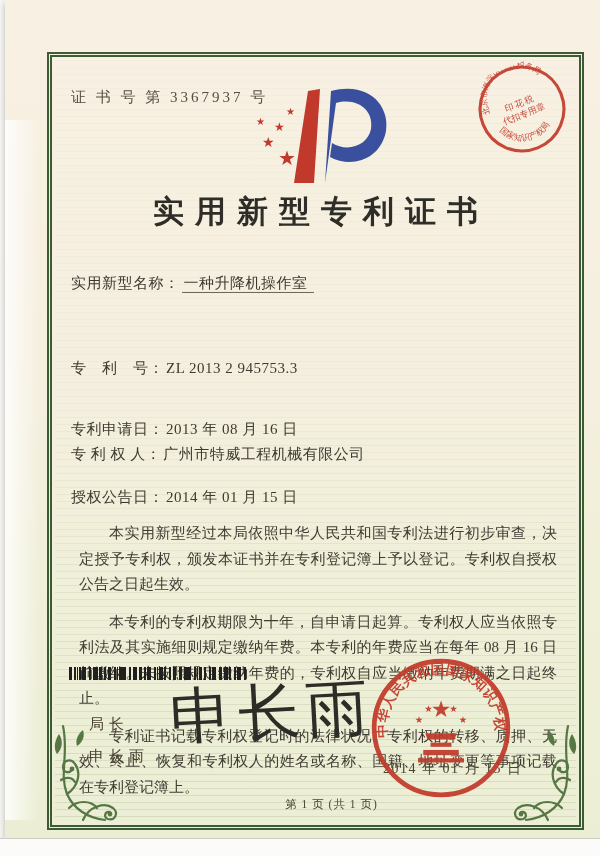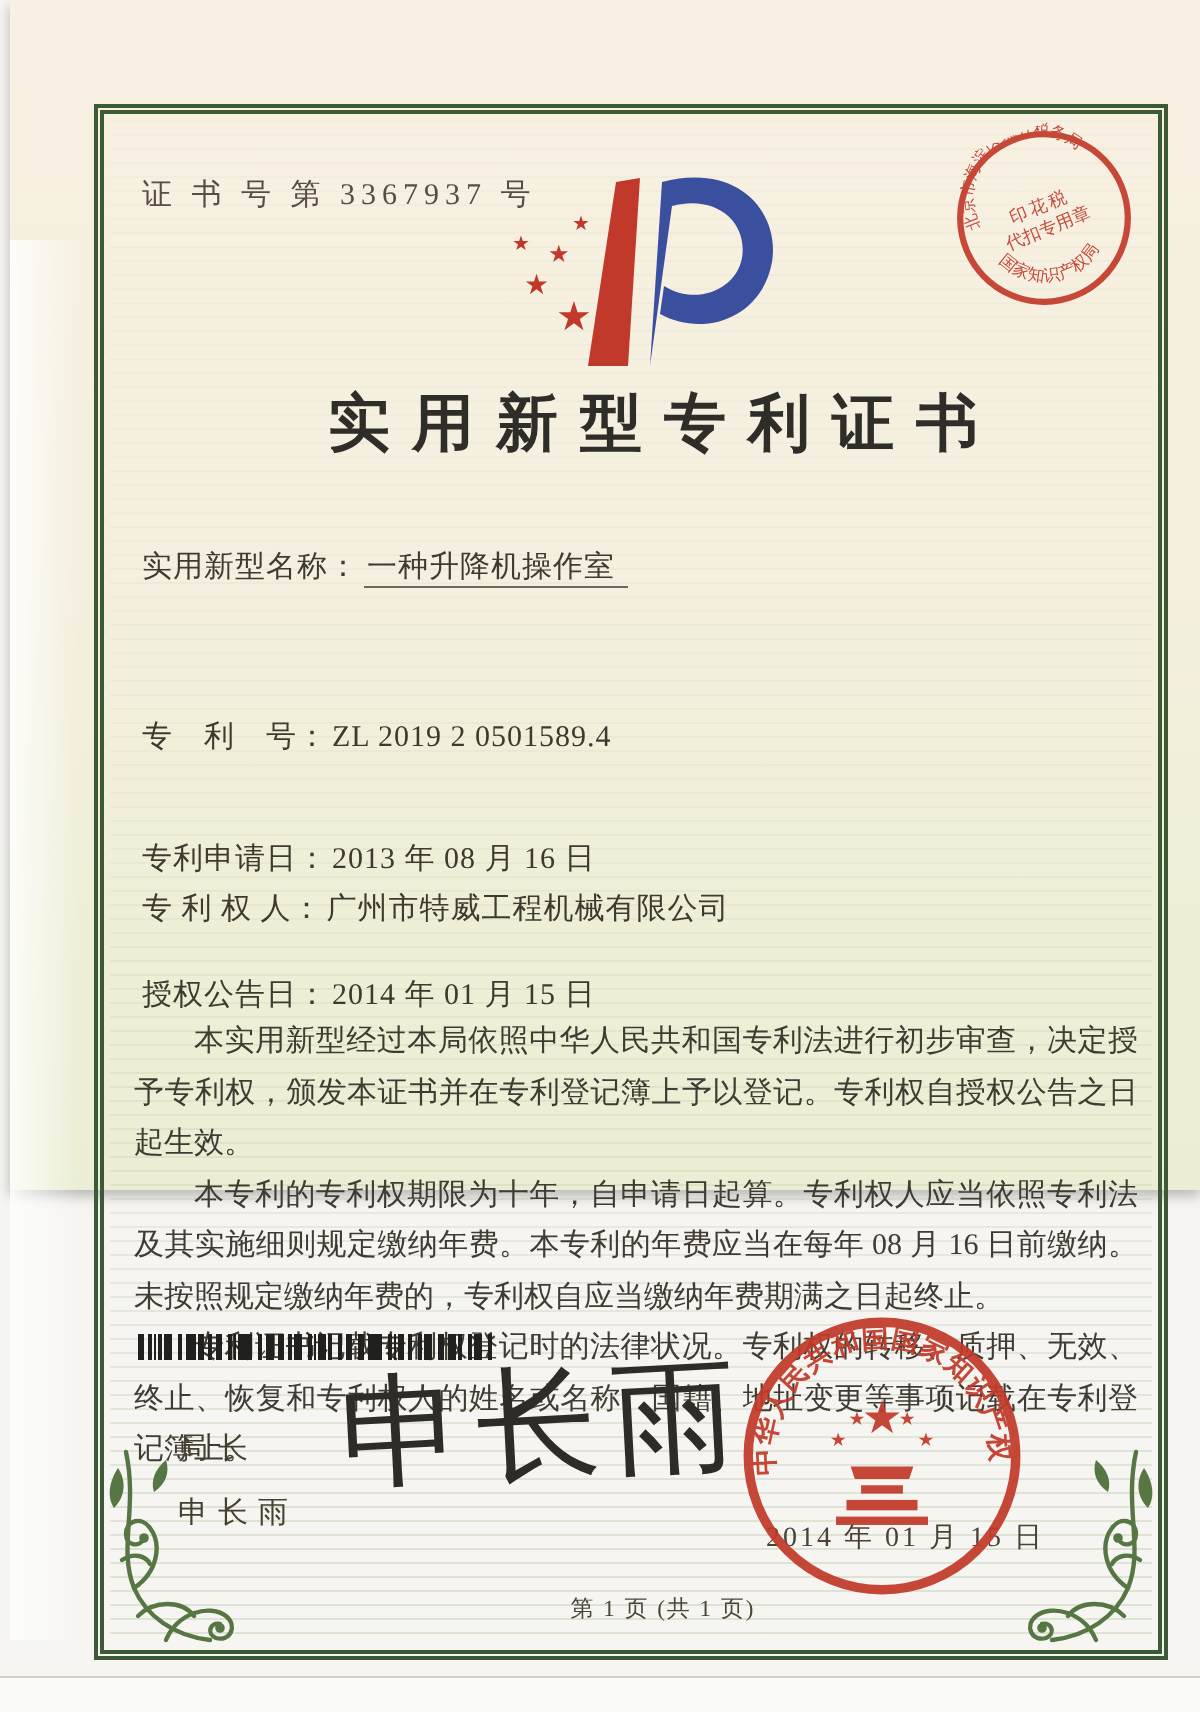--- a/index.html
+++ b/index.html
@@ -2,21 +2,21 @@
 <html><head>
 <meta charset="utf-8">
 <style>
   html,body{margin:0;padding:0;}
   body{
     width:600px;height:856px;position:relative;overflow:hidden;
     background:#f6f5f1;
     font-family:"Liberation Serif","DejaVu Serif",serif;
   }
   .paper{
-    position:absolute;left:5px;top:0;width:595px;height:595px;
+    position:absolute;left:5px;top:0;width:595px;height:838px;
     background:linear-gradient(180deg,#f8f1e3 0%,#f5efdf 45%,#f0efd9 70%,#ebeed4 100%);
     box-shadow:0 3px 6px rgba(0,0,0,.25);
   }
   .paper-left-light{
     position:absolute;left:0;top:120px;width:34px;height:700px;
     background:linear-gradient(90deg,rgba(255,255,255,.85),rgba(255,255,255,0));
   }
   .bottom-strip{position:absolute;left:0;top:838px;width:600px;height:18px;background:#fbfbf9;border-top:1px solid #cfcdc6;}
   .frame{
     position:absolute;left:42px;top:52px;width:527px;height:768px;
@@ -24,33 +24,33 @@
   }
   .guilloche{
     position:absolute;inset:3px;pointer-events:none;
     background:repeating-linear-gradient(180deg,rgba(116,146,86,.20) 0 1px,rgba(0,0,0,0) 1px 7px);
     -webkit-mask-image:linear-gradient(180deg,rgba(0,0,0,.18) 0%,rgba(0,0,0,.22) 45%,rgba(0,0,0,.65) 75%,rgba(0,0,0,.95) 100%);
     mask-image:linear-gradient(180deg,rgba(0,0,0,.18) 0%,rgba(0,0,0,.22) 45%,rgba(0,0,0,.65) 75%,rgba(0,0,0,.95) 100%);
   }
   .cert-no{position:absolute;left:19px;top:31px;font-size:15px;letter-spacing:3px;color:#564e41;}
   .logo{position:absolute;left:178px;top:24px;width:170px;height:108px;}
   .title{
-    position:absolute;left:11px;top:134px;width:100%;text-align:center;
+    position:absolute;left:0;top:134px;width:100%;text-align:center;
     font-size:31px;font-weight:600;letter-spacing:11px;color:#2f2d28;text-indent:11px;
   }
   .field{position:absolute;left:19px;font-size:15px;color:#3e3a30;letter-spacing:.5px;white-space:nowrap;}
   .field .val{margin-left:2px;}
   .field .underlined{border-bottom:1px solid #6f675a;padding:0 6px 1px 2px;}
   .f-name{top:217px;} .f-inv{top:256px;} .f-pno{top:302px;}
   .f-filing{top:363px;} .f-patentee{top:388px;} .f-grant{top:431px;}
   .body-text{
     position:absolute;left:15px;top:452px;width:502px;
     font-size:15px;line-height:25.5px;color:#403b33;text-align:justify;
   }
-  .body-text p{margin:0;text-indent:2em;}
+  .body-text p{margin:12px;text-indent:2em;}
   .barcode{
     position:absolute;left:17px;top:610px;width:178px;height:13px;
     background:
       repeating-linear-gradient(90deg,#20201e 0 2px,rgba(0,0,0,0) 2px 5px),
       repeating-linear-gradient(90deg,#20201e 0 1px,rgba(0,0,0,0) 1px 8px),
       repeating-linear-gradient(90deg,#20201e 0 3px,rgba(0,0,0,0) 3px 13px);
   }
   .director{position:absolute;left:37px;font-size:15px;letter-spacing:5px;color:#46412f;}
   .d1{top:658px;} .d2{top:690px;}
   .signature{
@@ -107,21 +107,21 @@
         <text x="42" y="50" text-anchor="middle" font-size="8.5" fill="#c23a2a">代扣专用章</text>
       </svg>
     </div>
 
     <div class="title">实用新型专利证书</div>
 
     <div class="field f-name">
       <span>实用新型名称：</span><span class="val underlined">一种升降机操作室</span>
     </div>
     <div class="field f-pno">
-      <span>专　利　号：</span><span class="val">ZL 2019 2 0501589.4</span>
+      <span>专　利　号：</span><span class="val">ZL 2013 2 945753.3</span>
     </div>
     <div class="field f-filing">
       <span>专利申请日：</span><span class="val">2013 年 08 月 16 日</span>
     </div>
     <div class="field f-patentee">
       <span>专 利 权 人：</span><span class="val">广州市特威工程机械有限公司</span>
     </div>
     <div class="field f-grant">
       <span>授权公告日：</span><span class="val">2014 年 01 月 15 日</span>
     </div>

